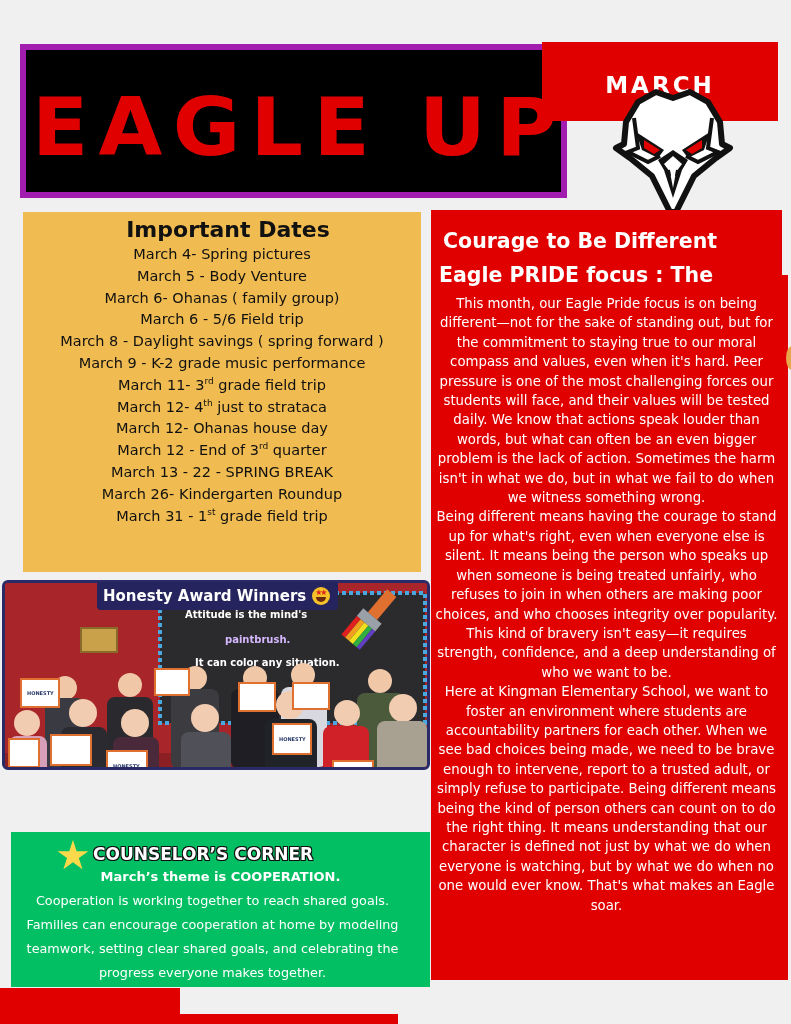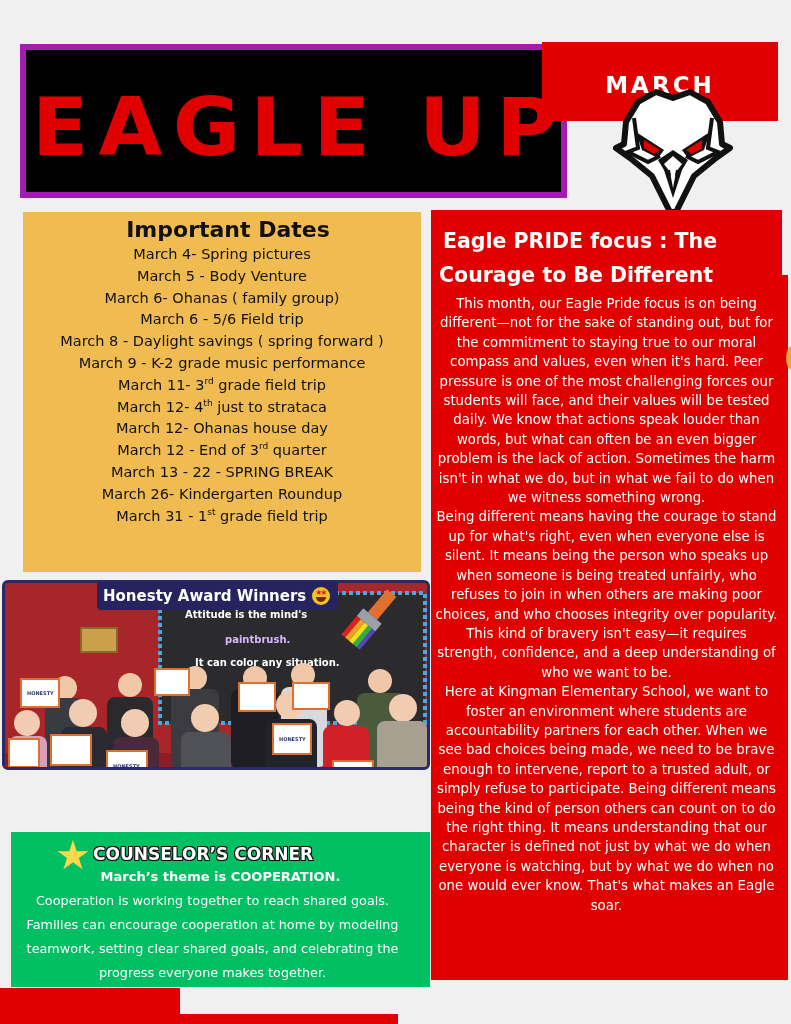--- a/index.html
+++ b/index.html
@@ -192,22 +192,22 @@
     <li><span>March 12 - End of 3</span><sup>rd</sup><span> quarter</span></li>
     <li>March 13 - 22 - SPRING BREAK</li>
     <li>March 26- Kindergarten Roundup</li>
     <li><span>March 31 - 1</span><sup>st</sup><span> grade field trip</span></li>
   </ul>
 </div>
 
 <div id="pride-box" class="abs">
   <div id="pride-cap"></div>
   <h2 id="pride-title">
+    <span>Courage to Be Different</span>
     <span>Eagle PRIDE focus : The</span>
-    <span>Courage to Be Different</span>
   </h2>
   <div id="pride-body">
     <p class="pride-para">This month, our Eagle Pride focus is on being different—not for the sake of standing out, but for the commitment to staying true to our moral compass and values, even when it's hard. Peer pressure is one of the most challenging forces our students will face, and their values will be tested daily. We know that actions speak louder than words, but what can often be an even bigger problem is the lack of action. Sometimes the harm isn't in what we do, but in what we fail to do when we witness something wrong.</p>
     <p class="pride-para">Being different means having the courage to stand up for what's right, even when everyone else is silent. It means being the person who speaks up when someone is being treated unfairly, who refuses to join in when others are making poor choices, and who chooses integrity over popularity. This kind of bravery isn't easy—it requires strength, confidence, and a deep understanding of who we want to be.</p>
     <p class="pride-para">Here at Kingman Elementary School, we want to foster an environment where students are accountability partners for each other. When we see bad choices being made, we need to be brave enough to intervene, report to a trusted adult, or simply refuse to participate. Being different means being the kind of person others can count on to do the right thing. It means understanding that our character is defined not just by what we do when everyone is watching, but by what we do when no one would ever know. That's what makes an Eagle soar.</p>
   </div>
 </div>
 <div id="edge-dot" class="abs"></div>
 
 <div id="photo-frame" class="abs">

